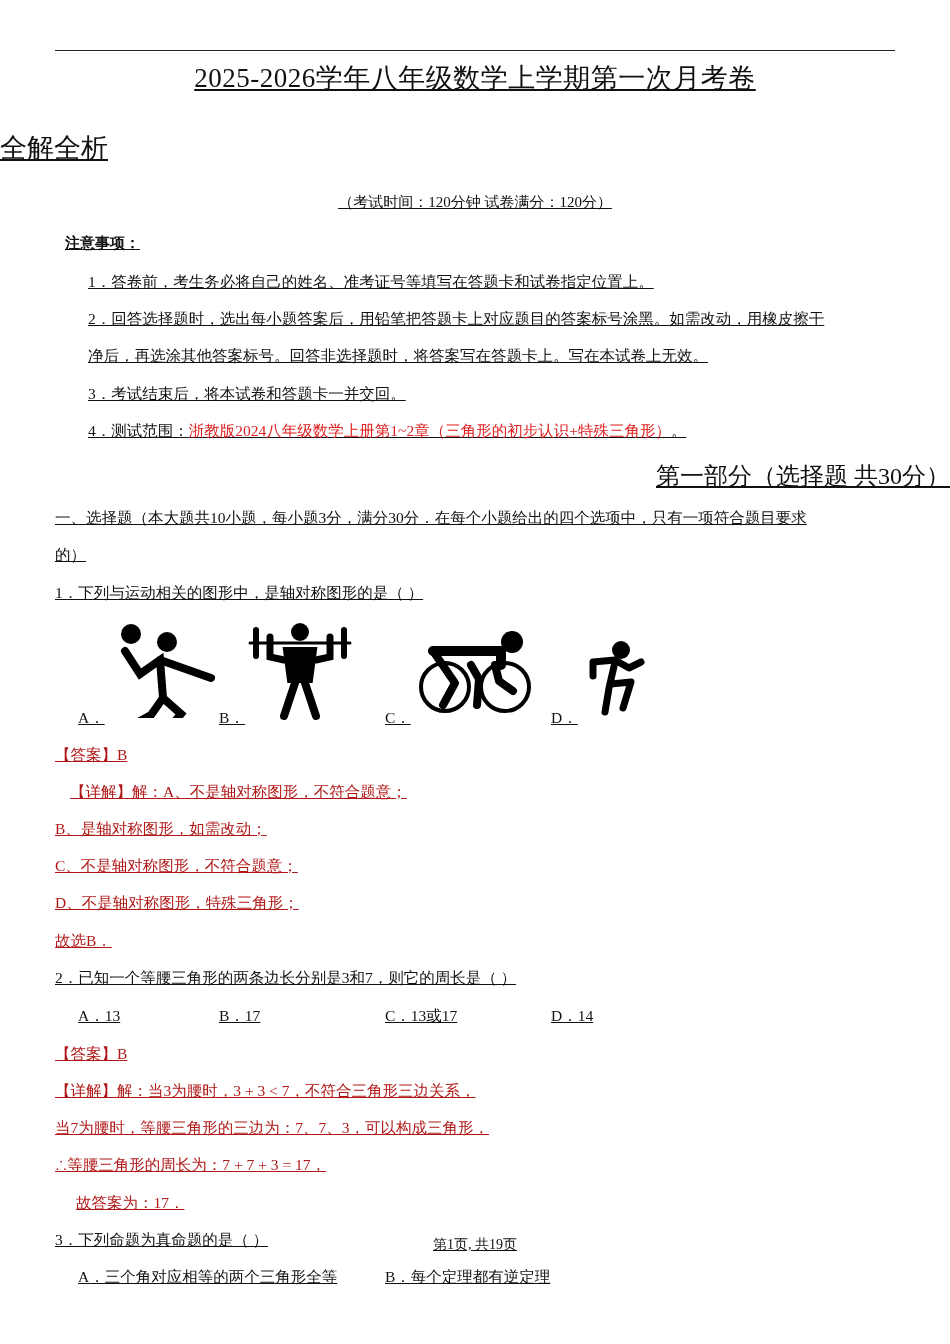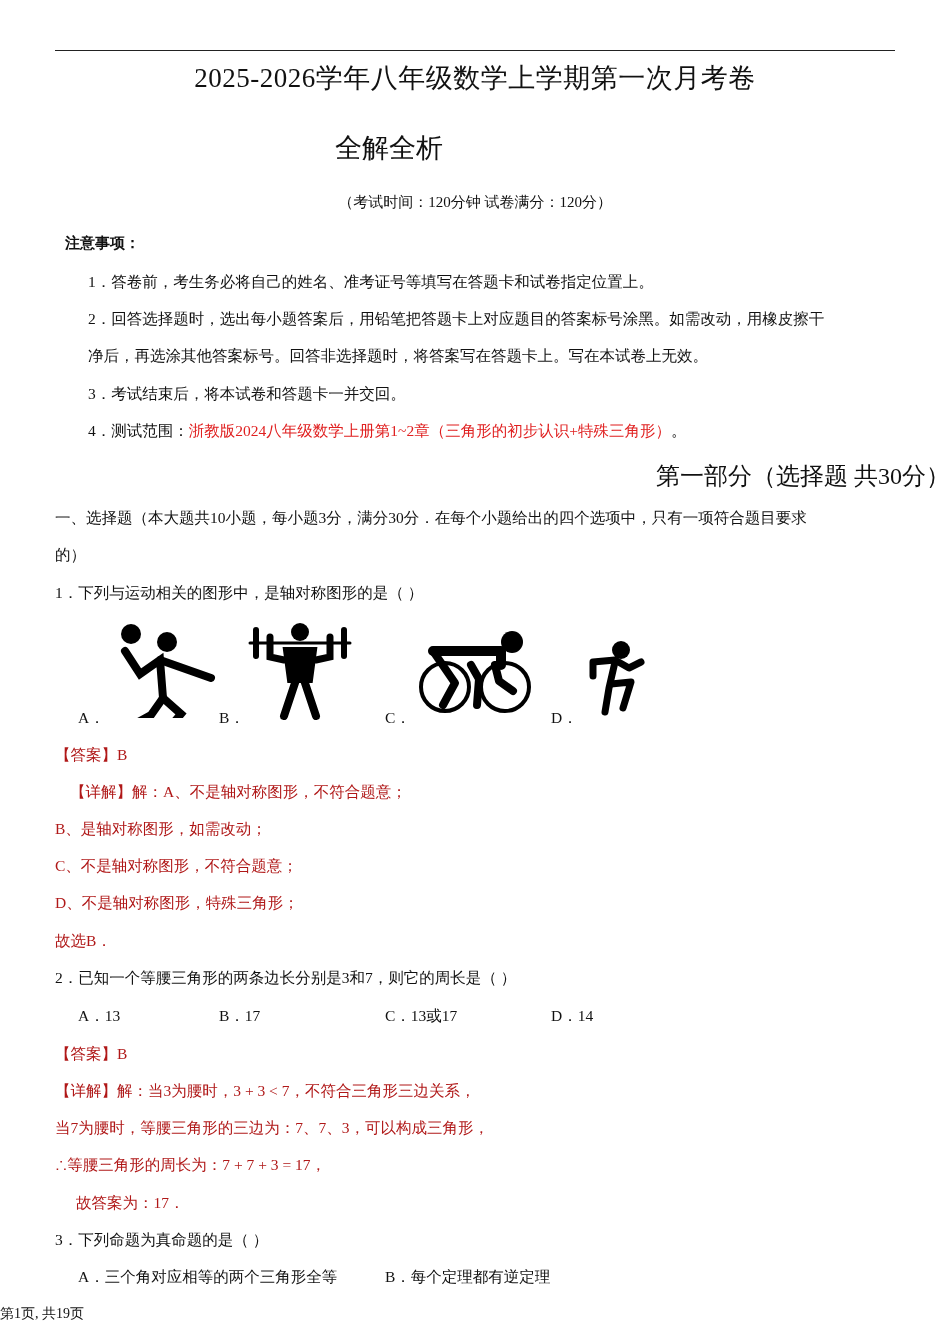--- a/index.html
+++ b/index.html
@@ -1,29 +1,29 @@
 <!DOCTYPE html>
 <html><head>
 <meta charset="utf-8">
 <style>
   html, body { margin: 0; padding: 0; background: #ffffff; }
   body { width: 950px; height: 1344px; position: relative; overflow: hidden;
          font-family: "Liberation Serif", "DejaVu Serif", serif; color: #111; }
   .rule { position: absolute; left: 55px; right: 55px; top: 50px; height: 1px; background: #222; }
-  .abs { position: absolute; white-space: nowrap; }
+  .abs { position: absolute; white-space: nowrap; text-decoration: underline; }
   .title { left: 0; width: 950px; text-align: center; top: 60px; font-size: 27px; letter-spacing: 0.5px; }
-  .subtitle { left: 0; width: 778px; text-align: center; top: 130px; font-size: 27px; }
+  .subtitle { left: 0; width: 778px; text-align: left; top: 130px; font-size: 27px; }
   .meta { left: 0; width: 950px; text-align: center; top: 193px; font-size: 15px; }
   .notice-head { left: 65px; top: 234px; font-size: 15px; font-weight: bold; font-family: "DejaVu Sans", sans-serif; }
   .p { font-size: 15.5px; }
   .red { color: #e02020; }
   .ans { color: #b01818; }
   .section { left: 0; width: 950px; text-align: right; top: 460px; font-size: 24px; }
   .fig { position: absolute; }
-  .page-num { left: 0; width: 950px; text-align: left; top: 1305px; font-size: 14px; }
+  .page-num { left: 0; width: 950px; text-align: center; top: 1236px; font-size: 14px; }
 </style>
 </head>
 <body>
 
 <div class="rule"></div>
 
 <div class="abs title">2025-2026学年八年级数学上学期第一次月考卷</div>
 <div class="abs subtitle">全解全析</div>
 <div class="abs meta">（考试时间：120分钟   试卷满分：120分）</div>
 

